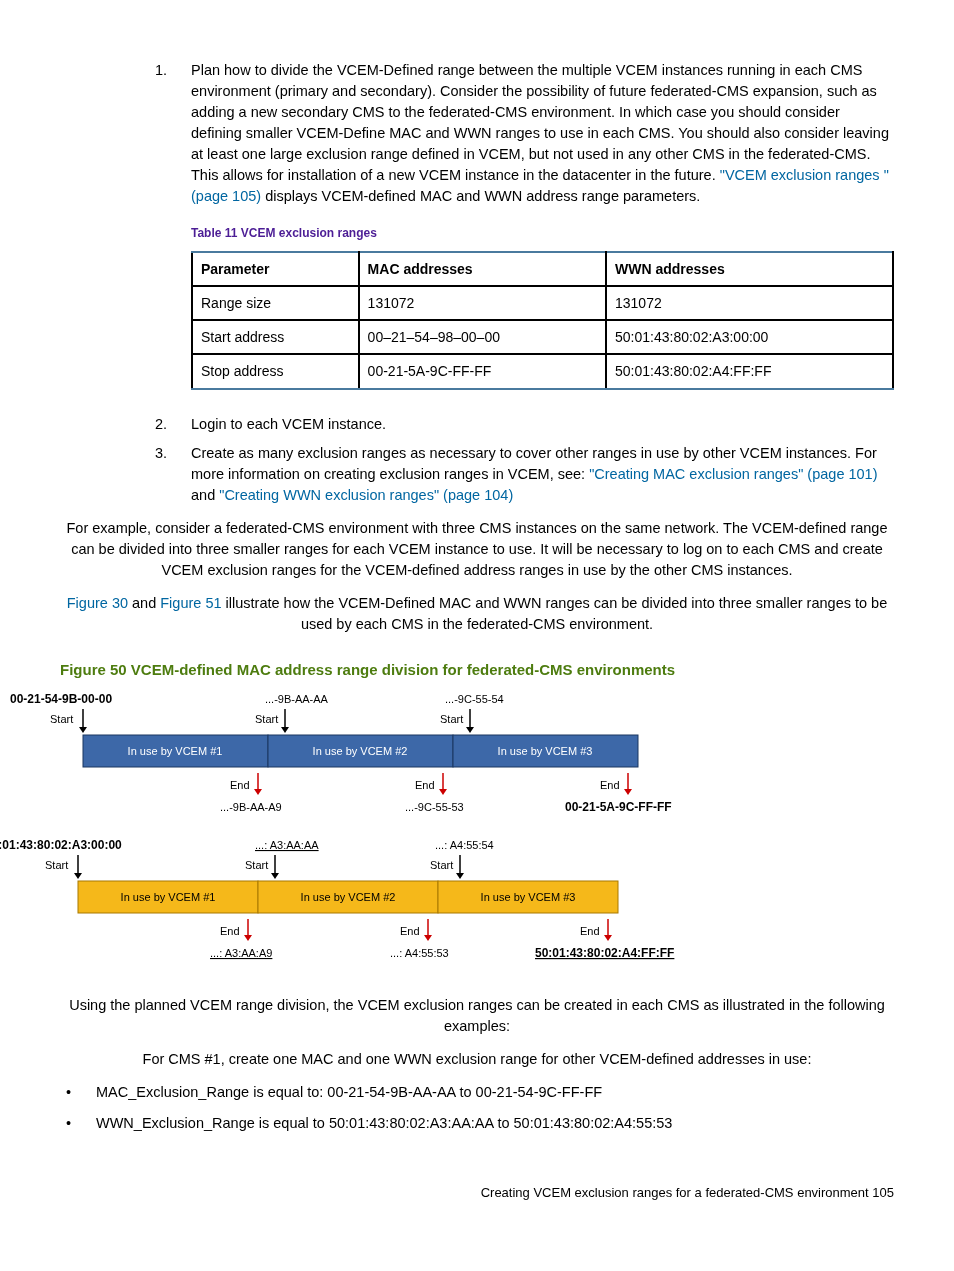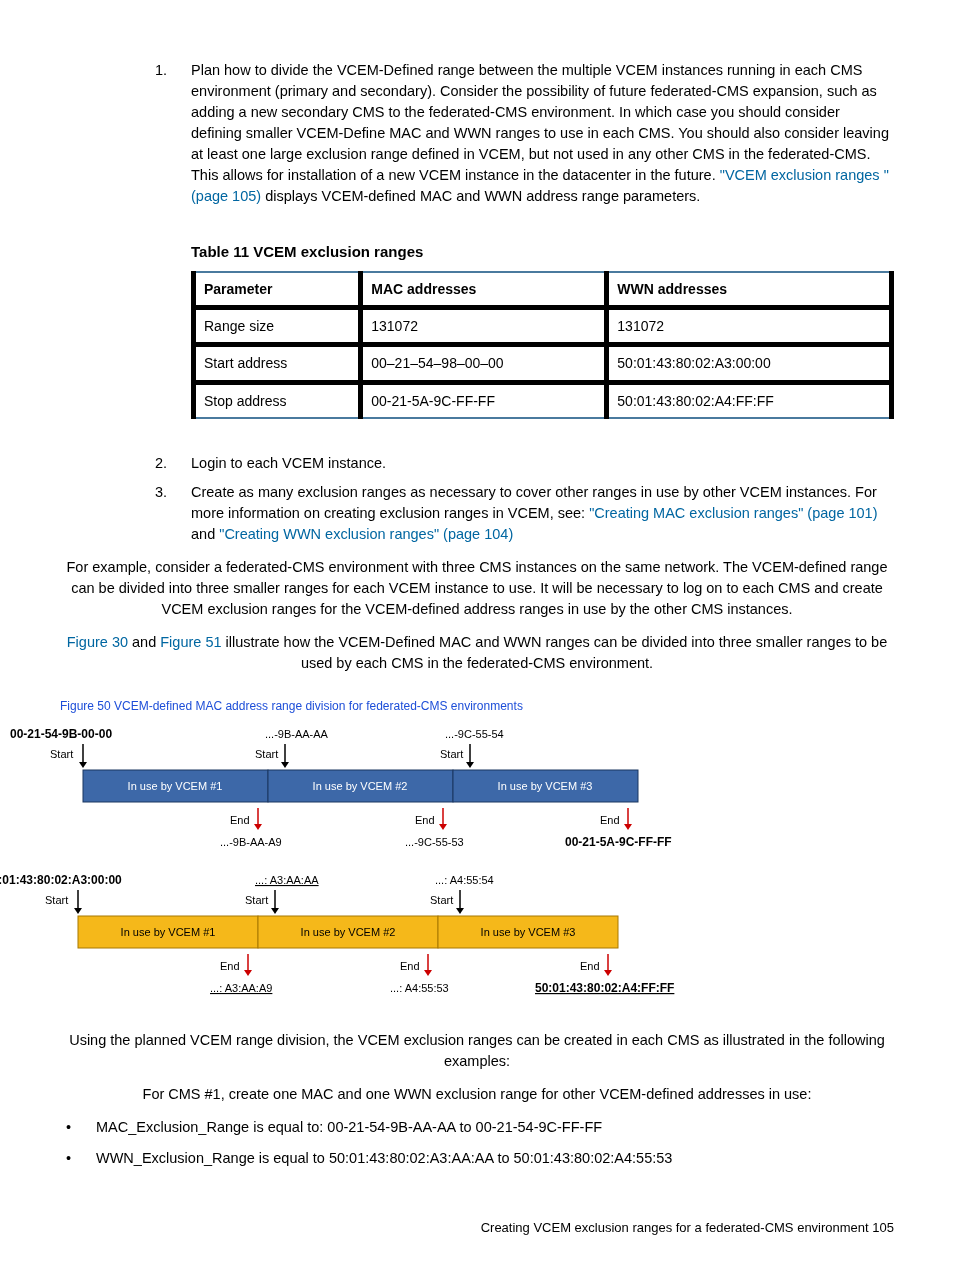--- a/index.html
+++ b/index.html
@@ -11,49 +11,49 @@
   background: #fff;
   width: 954px;
   padding: 60px 60px 40px 60px;
 }
 .content { padding-left: 95px; }
 .ol-item { display: flex; margin-bottom: 8px; }
 .ol-num { width: 36px; flex-shrink: 0; }
 .ol-text { flex: 1; }
 .link { color: #0066a1; }
 .table-caption {
-  color: #000000;
+  color: #4c1d95;
   font-weight: bold;
-  margin: 34px 0 8px 0;
-  font-size: 15px;
+  margin: 18px 0 8px 0;
+  font-size: 12px;
 }
 table.exclusion {
   border-collapse: collapse;
   width: 100%;
-  margin-bottom: 26px;
+  margin-bottom: 16px;
   border-radius: 20px;
 }
 table.exclusion th, table.exclusion td {
-  border: 5px solid #000000;
+  border: 2px solid #000000;
   padding: 6px 8px;
   text-align: left;
   font-size: 14px;
 }
 table.exclusion th {
   font-weight: bold;
   background: #fff;
 }
 table.exclusion tr:first-child th { border-top: 2px solid #4a7a9e; }
 table.exclusion tr:last-child td { border-bottom: 2px solid #4a7a9e; }
 .body-text { margin: 12px 0; text-align: center; }
 .fig-caption {
-  color: #1d4ed8;
-  font-weight: normal;
+  color: #4d7c0f;
+  font-weight: bold;
   margin: 24px 0 10px 0;
-  font-size: 12px;
+  font-size: 15px;
 }
 .diagram {
   margin-left: -95px;
   width: 790px;
 }
 .footer {
   text-align: right;
   font-size: 13px;
   margin-top: 50px;
   margin-left: -95px;

